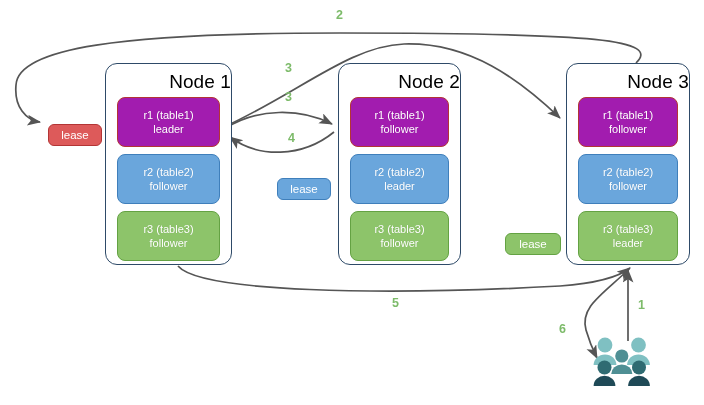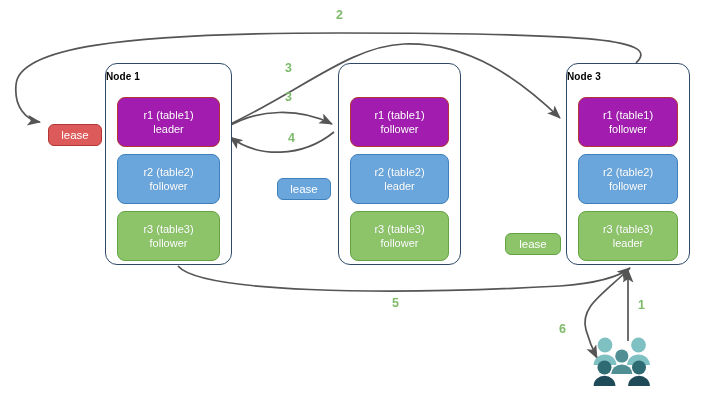--- a/index.html
+++ b/index.html
@@ -10,22 +10,22 @@
   .node{
     position:absolute;
     background:#ffffff;
     border:1.6px solid #2e4a68;
     border-radius:12px;
     box-sizing:border-box;
     z-index:3;
   }
   .node-title{
     position:absolute;left:0;right:0;top:7px;
-    text-align:left;
-    font-size:10px;font-weight:bold;color:#000000;
+    text-align:right;
+    font-size:19px;font-weight:normal;color:#000000;
     letter-spacing:.1px;
   }
   .replica{
     position:absolute;left:11px;right:11px;
     height:50px;
     border-radius:8px;
     box-sizing:border-box;
     display:flex;flex-direction:column;
     align-items:center;justify-content:center;
     color:#ffffff;font-size:11px;line-height:14px;text-align:center;
@@ -102,20 +102,21 @@
       <span>r2 (table2)</span>
       <span>follower</span>
     </div>
     <div class="replica rep-green rep-l3">
       <span>r3 (table3)</span>
       <span>follower</span>
     </div>
   </div>
 
   <div class="node" id="node-2" style="left:338px;top:63px;width:123px;height:202px;">
+    <div class="node-title">Node 2</div>
     <div class="replica rep-red rep-l1">
       <span>r1 (table1)</span>
       <span>follower</span>
     </div>
     <div class="replica rep-blue rep-l2">
       <span>r2 (table2)</span>
       <span>leader</span>
     </div>
     <div class="replica rep-green rep-l3">
       <span>r3 (table3)</span>

